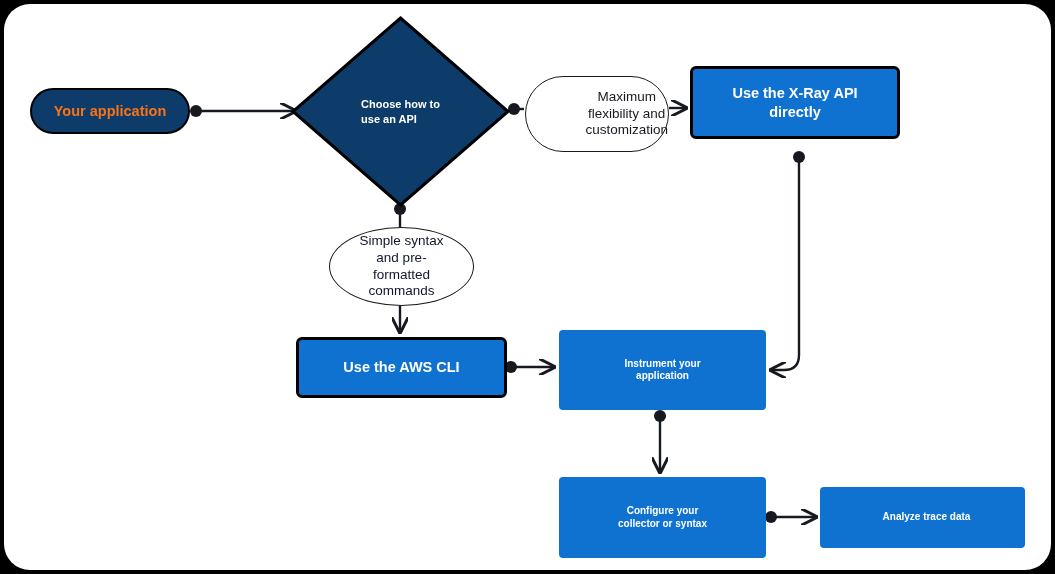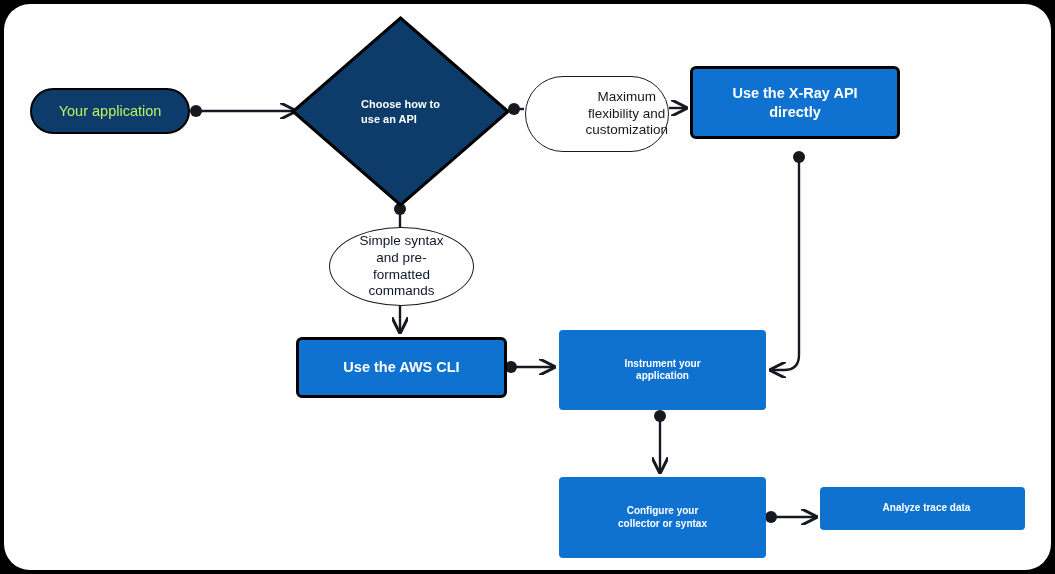--- a/index.html
+++ b/index.html
@@ -50,22 +50,22 @@
     display: block;
     line-height: 1.25;
     white-space: pre-line;
   }
 
   
   .n-pill {
     background: #0d3c6b;
     border: 2.5px solid #000000;
     border-radius: 999px;
-    color: #bef264;
-    font-weight: normal;
+    color: #f97316;
+    font-weight: bold;
     font-size: 14.5px;
   }
   .n-diamond-wrap {
     position: absolute;
     display: flex;
     align-items: center;
     justify-content: center;
   }
   .n-diamond-shape {
     position: absolute;
@@ -197,16 +197,16 @@
   <div class="node n-box-plain" style="left:559px; top:330px; width:207px; height:80px;">
     <span class="label">Instrument your
 application</span>
   </div>
 
   <div class="node n-box-plain" style="left:559px; top:477px; width:207px; height:81px;">
     <span class="label">Configure your
 collector or syntax</span>
   </div>
 
-  <div class="node n-box-plain" style="left:820px; top:487px; width:205px; height:43px;padding-left:8px;">
+  <div class="node n-box-plain" style="left:820px; top:487px; width:205px; height:61px;padding-left:8px;">
     <span class="label">Analyze trace data</span>
   </div>
 </div>
 
 </body></html>

